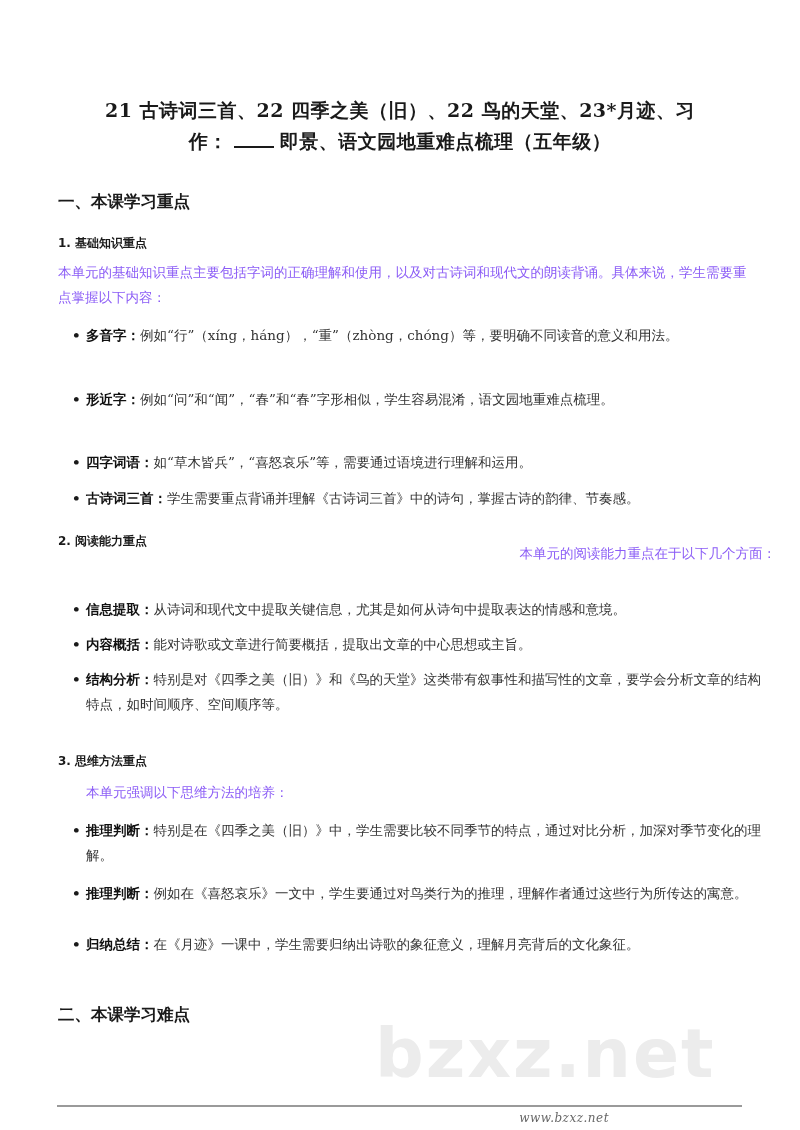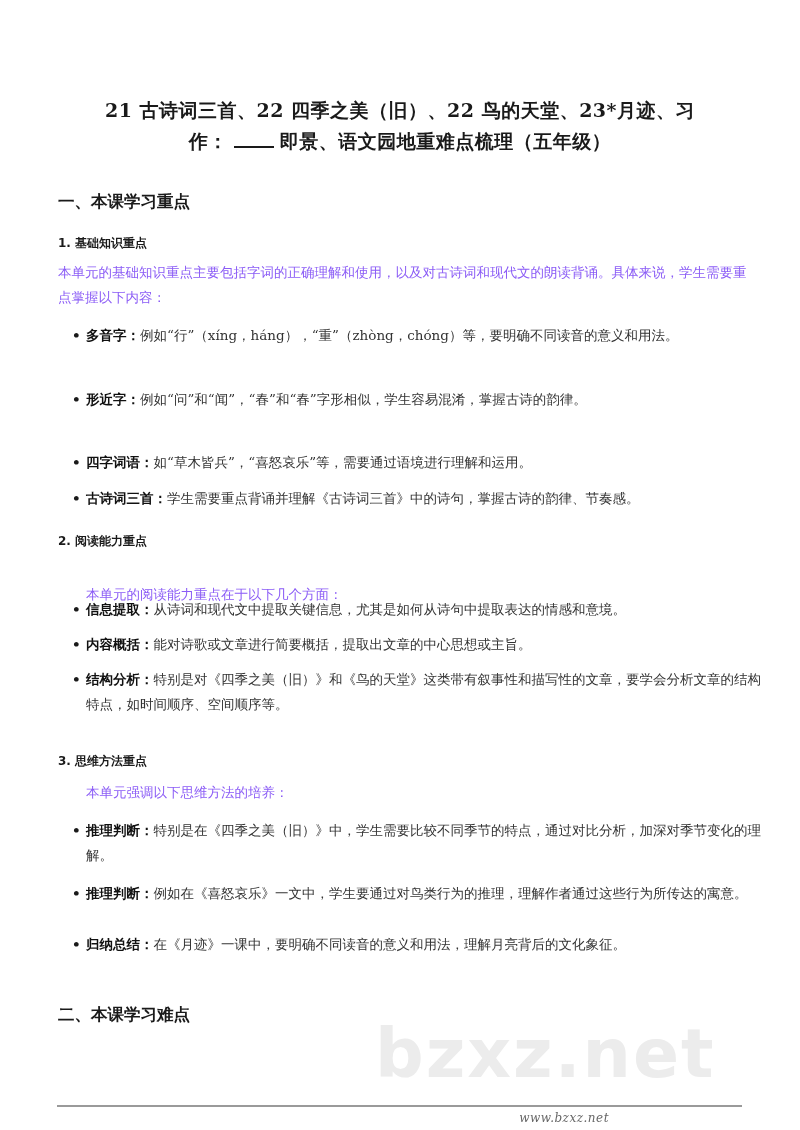--- a/index.html
+++ b/index.html
@@ -43,31 +43,31 @@
 
   <div class="h1" style="top:160px;">一、本课学习重点</div>
 
   <div class="h2" style="top:204px;">1. 基础知识重点</div>
   <div class="para" style="top:229px;">本单元的基础知识重点主要包括字词的正确理解和使用，以及对古诗词和现代文的朗读背诵。具体来说，学生需要重点掌握以下内容：</div>
 
   <div class="bullet" style="top:292px;">
     <span class="dot">•</span><span class="term">多音字：</span><span>例如“行”（xíng，háng），“重”（zhòng，chóng）等，要明确不同读音的意义和用法。</span>
   </div>
   <div class="bullet" style="top:356px;">
-    <span class="dot">•</span><span class="term">形近字：</span><span>例如“问”和“闻”，“春”和“春”字形相似，学生容易混淆，掌握古诗的韵律。</span>
+    <span class="dot">•</span><span class="term">形近字：</span><span>例如“问”和“闻”，“春”和“春”字形相似，学生容易混淆，语文园地重难点梳理。</span>
   </div>
   <div class="bullet" style="top:419px;">
     <span class="dot">•</span><span class="term">四字词语：</span><span>如“草木皆兵”，“喜怒哀乐”等，需要通过语境进行理解和运用。</span>
   </div>
   <div class="bullet" style="top:455px;">
     <span class="dot">•</span><span class="term">古诗词三首：</span><span>学生需要重点背诵并理解《古诗词三首》中的诗句，掌握古诗的韵律、节奏感。</span>
   </div>
 
   <div class="h2" style="top:502px;">2. 阅读能力重点</div>
-  <div class="para indent" style="top:551px;">本单元的阅读能力重点在于以下几个方面：</div>
+  <div class="para indent" style="top:510px;text-align:right;">本单元的阅读能力重点在于以下几个方面：</div>
 
   <div class="bullet" style="top:566px;">
     <span class="dot">•</span><span class="term">信息提取：</span><span>从诗词和现代文中提取关键信息，尤其是如何从诗句中提取表达的情感和意境。</span>
   </div>
   <div class="bullet" style="top:601px;">
     <span class="dot">•</span><span class="term">内容概括：</span><span>能对诗歌或文章进行简要概括，提取出文章的中心思想或主旨。</span>
   </div>
   <div class="bullet" style="top:636px;">
     <span class="dot">•</span><span class="term">结构分析：</span><span>特别是对《四季之美（旧）》和《鸟的天堂》这类带有叙事性和描写性的文章，要学会分析文章的结构特点，如时间顺序、空间顺序等。</span>
   </div>
@@ -75,21 +75,21 @@
   <div class="h2" style="top:722px;">3. 思维方法重点</div>
   <div class="para indent" style="top:749px;">本单元强调以下思维方法的培养：</div>
 
   <div class="bullet" style="top:787px;">
     <span class="dot">•</span><span class="term">推理判断：</span><span>特别是在《四季之美（旧）》中，学生需要比较不同季节的特点，通过对比分析，加深对季节变化的理解。</span>
   </div>
   <div class="bullet" style="top:850px;">
     <span class="dot">•</span><span class="term">推理判断：</span><span>例如在《喜怒哀乐》一文中，学生要通过对鸟类行为的推理，理解作者通过这些行为所传达的寓意。</span>
   </div>
   <div class="bullet" style="top:901px;">
-    <span class="dot">•</span><span class="term">归纳总结：</span><span>在《月迹》一课中，要明确不同读音的意义和用法，理解月亮背后的文化象征。</span>
+    <span class="dot">•</span><span class="term">归纳总结：</span><span>在《月迹》一课中，学生需要归纳出诗歌的象征意义，理解月亮背后的文化象征。</span>
   </div>
 
   <div class="h1" style="top:973px;">二、本课学习难点</div>
 
   <div class="watermark">bzxz.net</div>
 
   <div class="footer-line"></div>
   <div class="footer-text">www.bzxz.net</div>
 </div>
 

